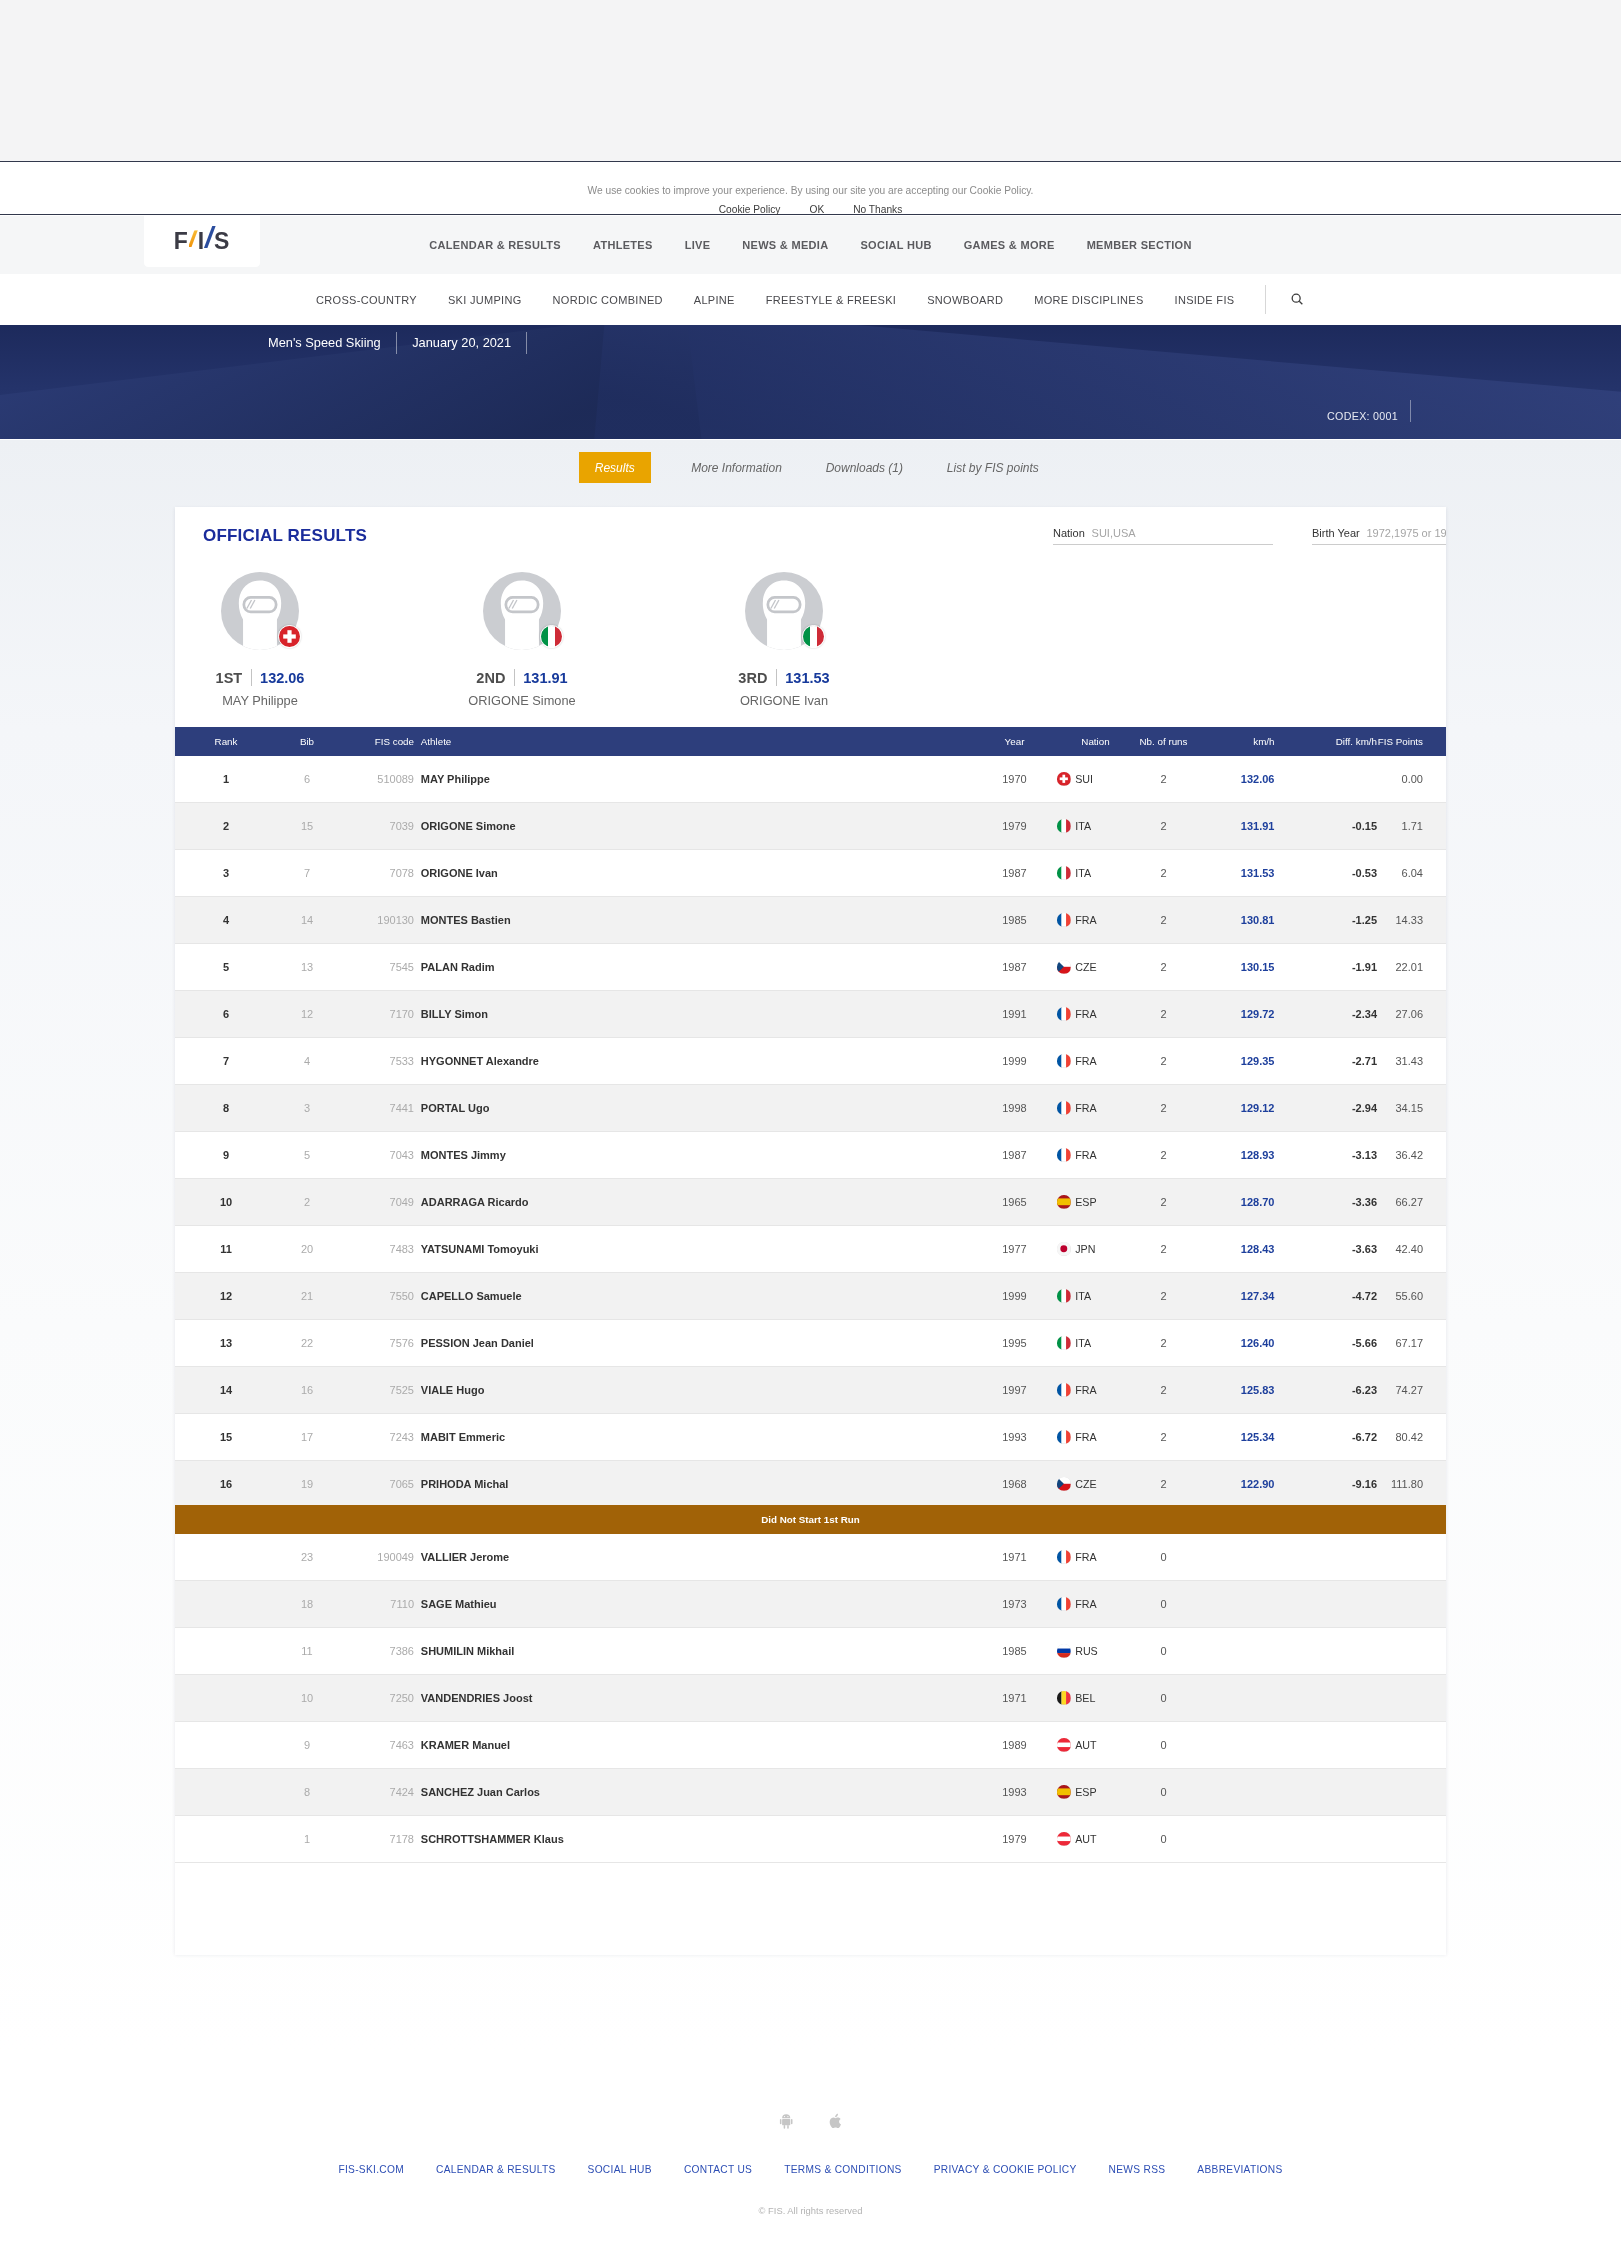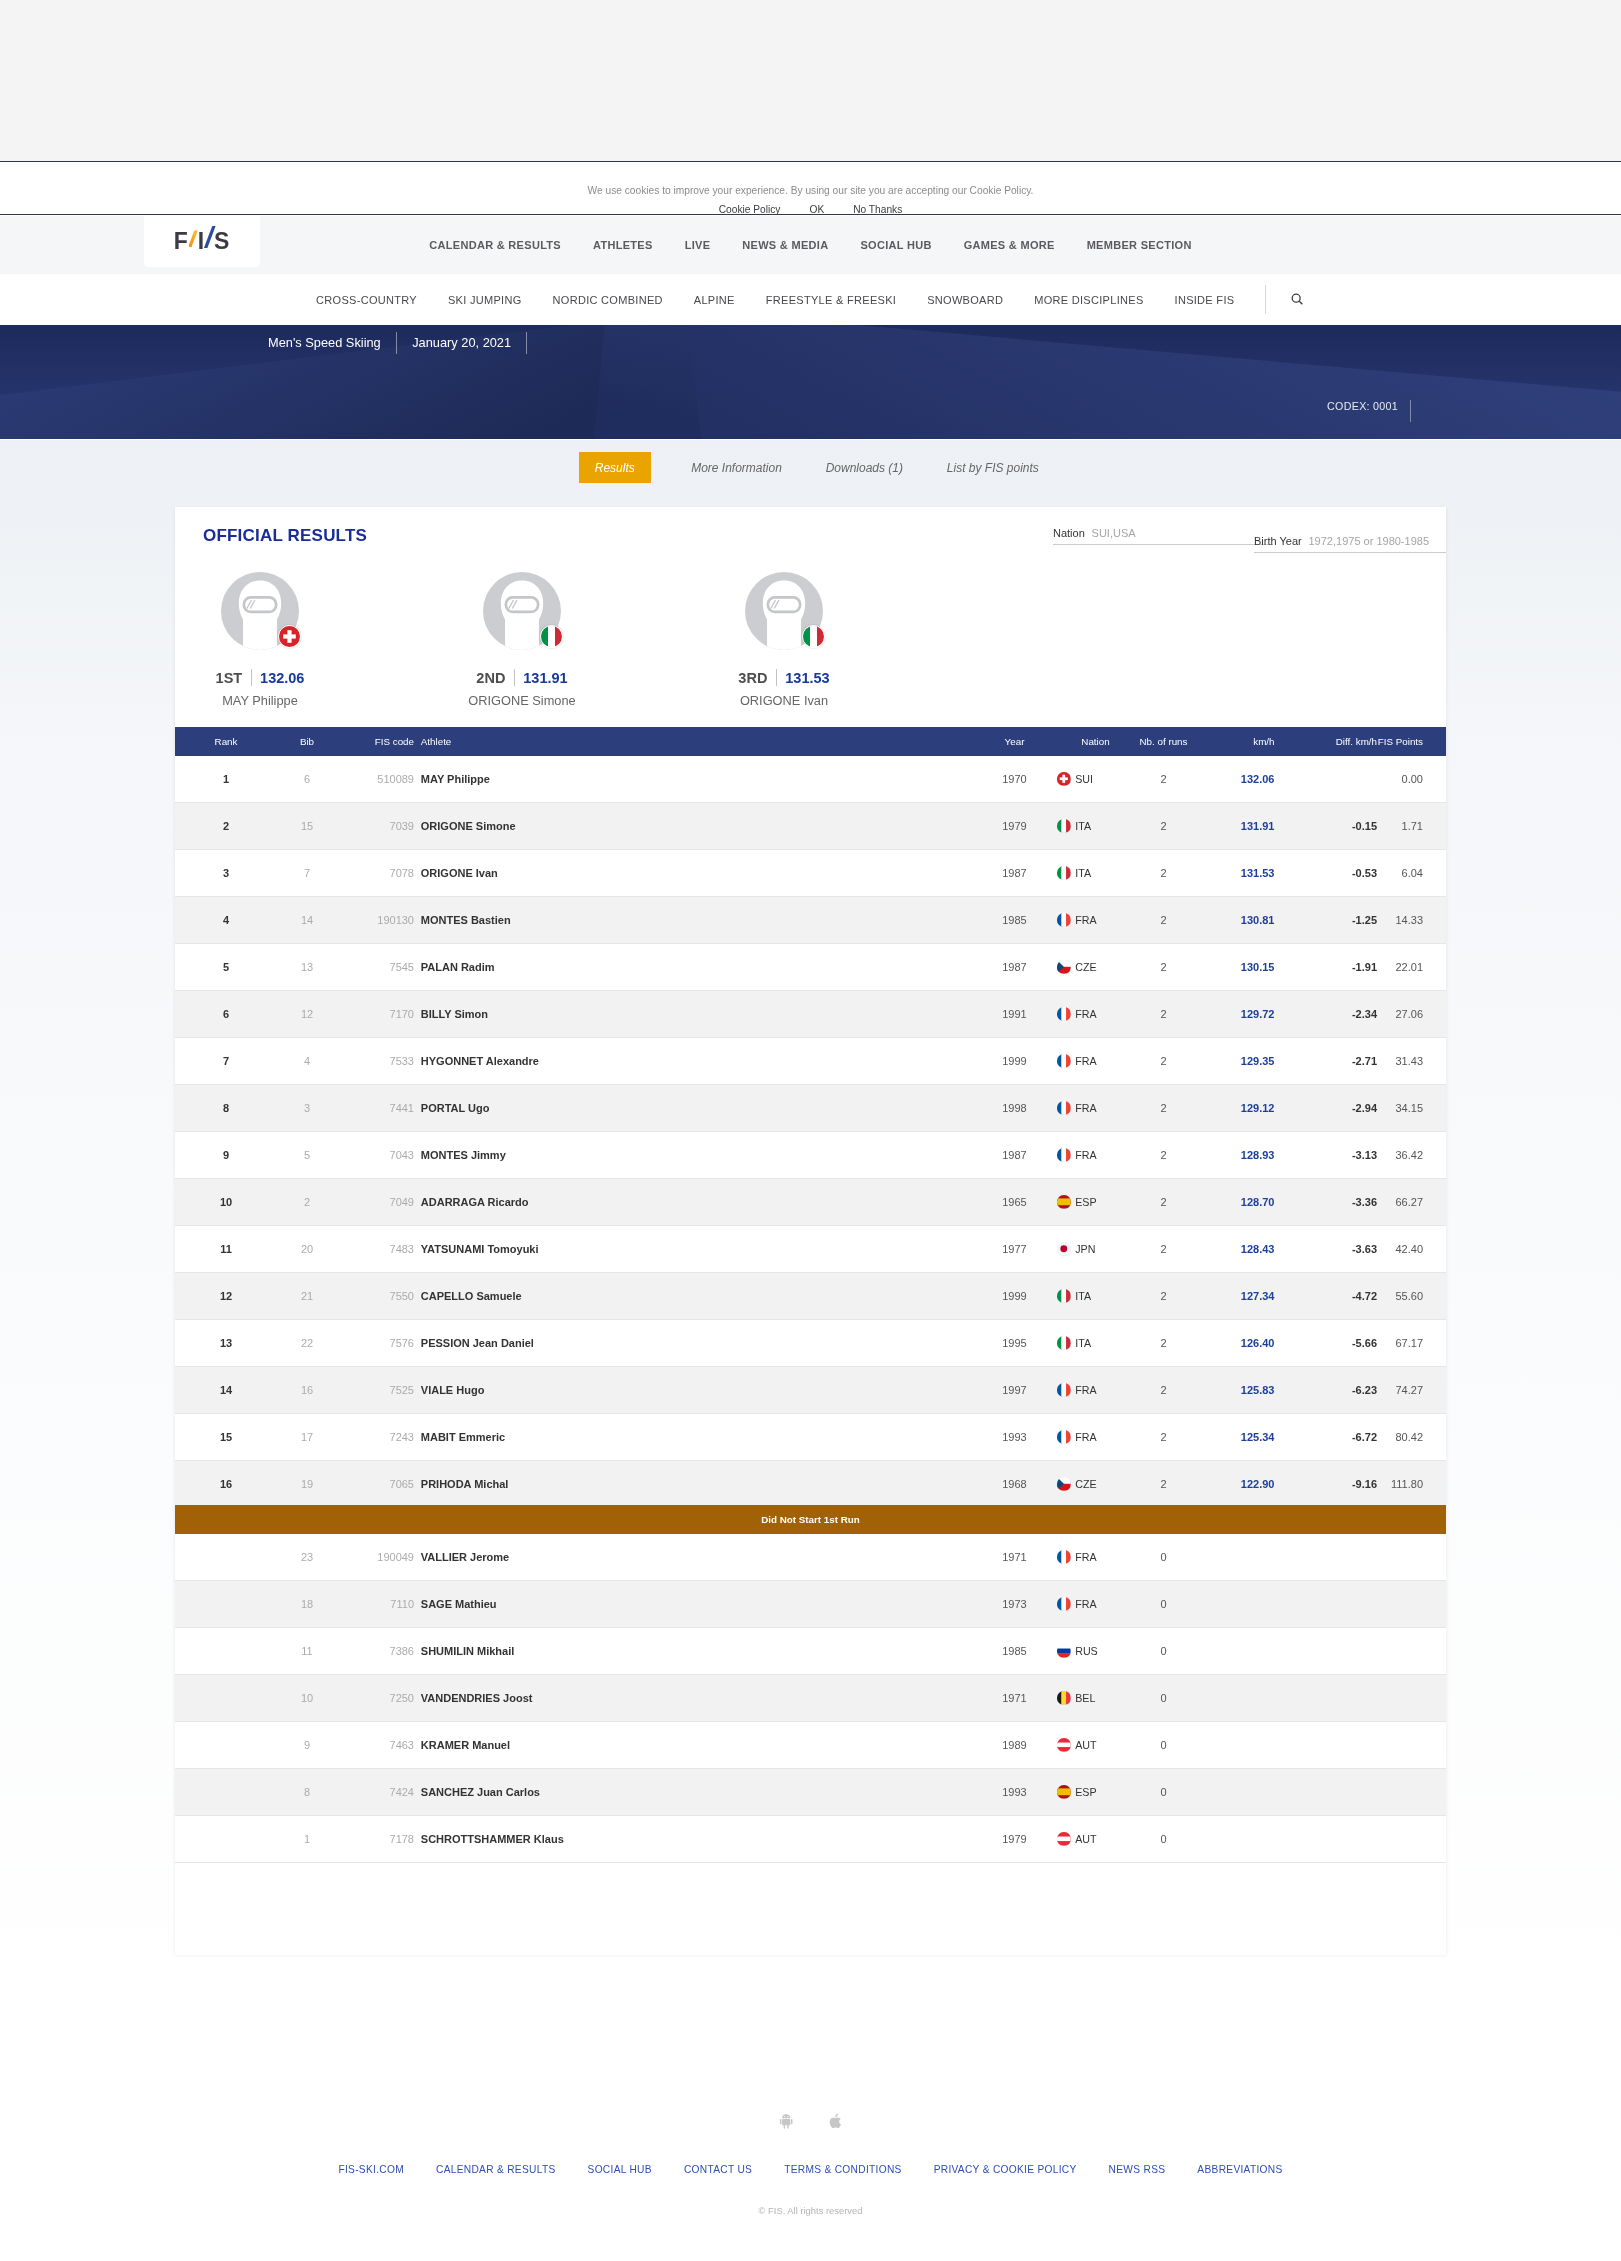--- a/index.html
+++ b/index.html
@@ -38,21 +38,21 @@
   
   .hero { position:absolute; left:0; top:325px; width:1621px; height:114px;
     background:linear-gradient(180deg,#1d2a5c 0%, #24336a 55%, #2b3b72 100%); overflow:hidden; }
   .hero .ridge1 { position:absolute; left:-68px; top:32px; width:767px; height:170px;
     background:linear-gradient(165deg,#2c3c76 0%, #1c2955 70%); transform:rotate(-7deg); opacity:.9; }
   .hero .ridge2 { position:absolute; left:596px; top:25.6px; width:1108px; height:187px;
     background:linear-gradient(190deg,#33437f 0%, #202e60 75%); transform:rotate(5deg); opacity:.8; }
   .breadcrumb { position:absolute; left:268px; top:6.8px; display:flex; align-items:center; gap:15.3px; z-index:2; }
   .breadcrumb .bc-item { color:#fff; font-size:12.8px; }
   .breadcrumb .bc-div { width:0.9px; height:22px; background:rgba(255,255,255,.45); }
-  .codex-wrap { position:absolute; right:210px; top:75px; display:flex; align-items:flex-start; gap:12px; z-index:2; }
+  .codex-wrap { position:absolute; right:210px; top:75px; display:flex; align-items:flex-end; gap:12px; z-index:2; }
   .codex-wrap .codex { color:#e8eaf2; font-size:10.7px; letter-spacing:0.3px; }
   .codex-wrap .cx-div { width:0.9px; height:22px; background:rgba(255,255,255,.4); }
 
   
   .page-bg { position:absolute; left:0; top:440px; width:1621px; height:1610px;
     background:linear-gradient(180deg,#edf0f4 0%, #f4f6f9 18%, #fafbfc 55%, #ffffff 100%); }
 
   
   .tabs { position:absolute; left:0; top:452px; width:1621px; display:flex; justify-content:center; align-items:center; gap:37px; z-index:3; }
   .tab { font-size:12px; color:#666; cursor:pointer; padding:8.5px 3.4px;font-style:italic; }
@@ -61,21 +61,21 @@
   
   .card { position:absolute; left:175px; top:507px; width:1271px; height:1448px;
     background:#fff; box-shadow:0 0.9px 3.4px rgba(40,50,80,.10); overflow:hidden; z-index:2; }
   .card-title { position:absolute; left:28px; top:19px; font-size:17px; font-weight:bold; color:#1a2c9b; letter-spacing:0.2px; }
   .filter { position:absolute; top:20.4px; display:flex; align-items:baseline; gap:6.8px; border-bottom:0.9px solid #ccc; padding-bottom:4.3px; }
   .filter label { font-size:11px; color:#333; white-space:nowrap; }
   .filter input { border:none; outline:none; background:transparent; font-size:11px; color:#777;
     font-family:"Liberation Sans",sans-serif; width:100%; }
   .filter input::placeholder { color:#a5a5a5; }
   .filter.f-nation { left:878px; width:220px; }
-  .filter.f-birth { left:1079px; width:196px;margin-top:8px; }
+  .filter.f-birth { left:1137px; width:196px; }
 
   
   .podium { position:absolute; left:0; top:65px; width:1271px; display:flex; justify-content:flex-start; gap:92px; }
   .pod-col { width:170px; display:flex; flex-direction:column; align-items:center; }
   .avatar-wrap { position:relative; width:78px; height:78px; }
   .flag-badge { position:absolute; right:-1.7px; bottom:1.7px; width:23px; height:23px; border-radius:50%;
     overflow:hidden; border:1.7px solid #fff; box-shadow:0 0 1.7px rgba(0,0,0,.25); }
   .flag-badge svg { width:100%; height:100%; display:block; }
   .pod-line { margin-top:19px; display:flex; align-items:center; gap:8.5px; }
   .pod-rank { font-size:14.5px; font-weight:bold; color:#4d4d4d; }

